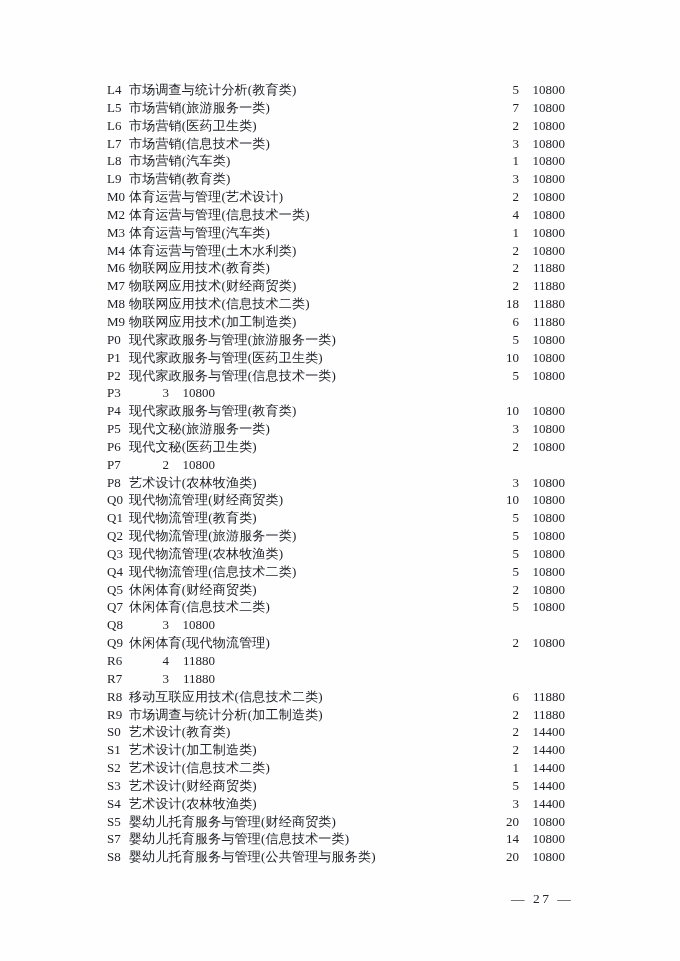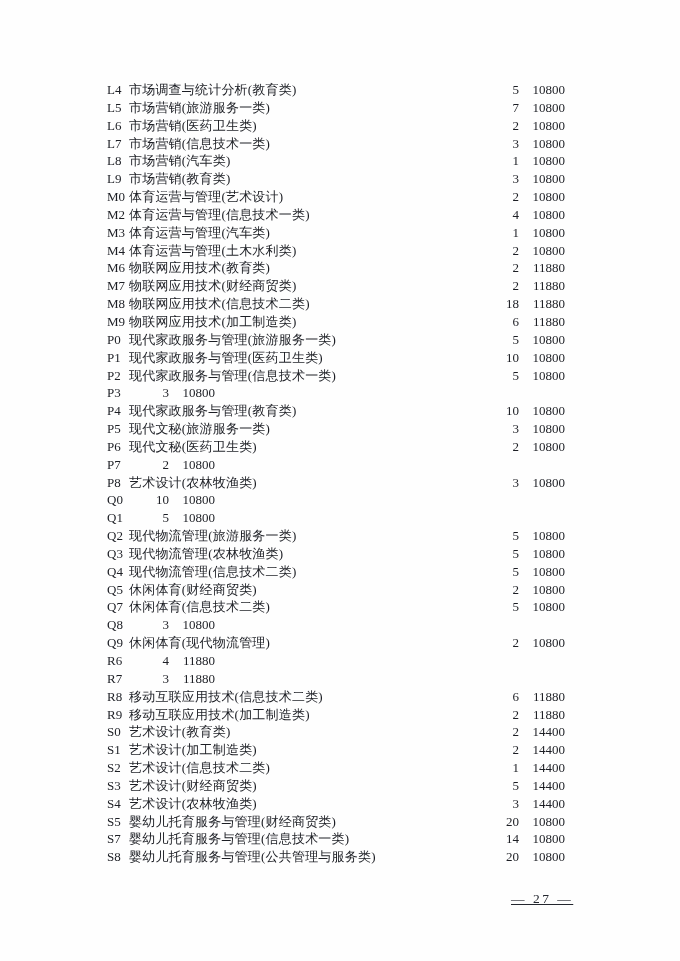--- a/index.html
+++ b/index.html
@@ -53,21 +53,20 @@
     width: 46px;
     text-align: right;
   }
   .footer {
     position: absolute;
     top: 891px;
     left: 511px;
     font-size: 13.5px;
     letter-spacing: 2.5px;
     color: #23262e;
-    text-decoration: underline;
   }
 </style>
 </head>
 <body>
 
 <div class="page">
 
   <div class="program-list">
     <div class="row">
       <span class="code">L4</span>
@@ -223,26 +222,28 @@
 
     <div class="row">
       <span class="code">P8</span>
       <span class="name">艺术设计(农林牧渔类)</span>
       <span class="count">3</span>
       <span class="fee">10800</span>
     </div>
 
     <div class="row">
       <span class="code">Q0</span>
+      <span class="name">现代物流管理(财经商贸类)</span>
       <span class="count">10</span>
       <span class="fee">10800</span>
     </div>
 
     <div class="row">
       <span class="code">Q1</span>
+      <span class="name">现代物流管理(教育类)</span>
       <span class="count">5</span>
       <span class="fee">10800</span>
     </div>
 
     <div class="row">
       <span class="code">Q2</span>
       <span class="name">现代物流管理(旅游服务一类)</span>
       <span class="count">5</span>
       <span class="fee">10800</span>
     </div>
@@ -302,21 +303,21 @@
 
     <div class="row">
       <span class="code">R8</span>
       <span class="name">移动互联应用技术(信息技术二类)</span>
       <span class="count">6</span>
       <span class="fee">11880</span>
     </div>
 
     <div class="row">
       <span class="code">R9</span>
-      <span class="name">移动互联应用技术(加工制造类)</span>
+      <span class="name">市场调查与统计分析(加工制造类)</span>
       <span class="count">2</span>
       <span class="fee">11880</span>
     </div>
 
     <div class="row">
       <span class="code">S0</span>
       <span class="name">艺术设计(教育类)</span>
       <span class="count">2</span>
       <span class="fee">14400</span>
     </div>

